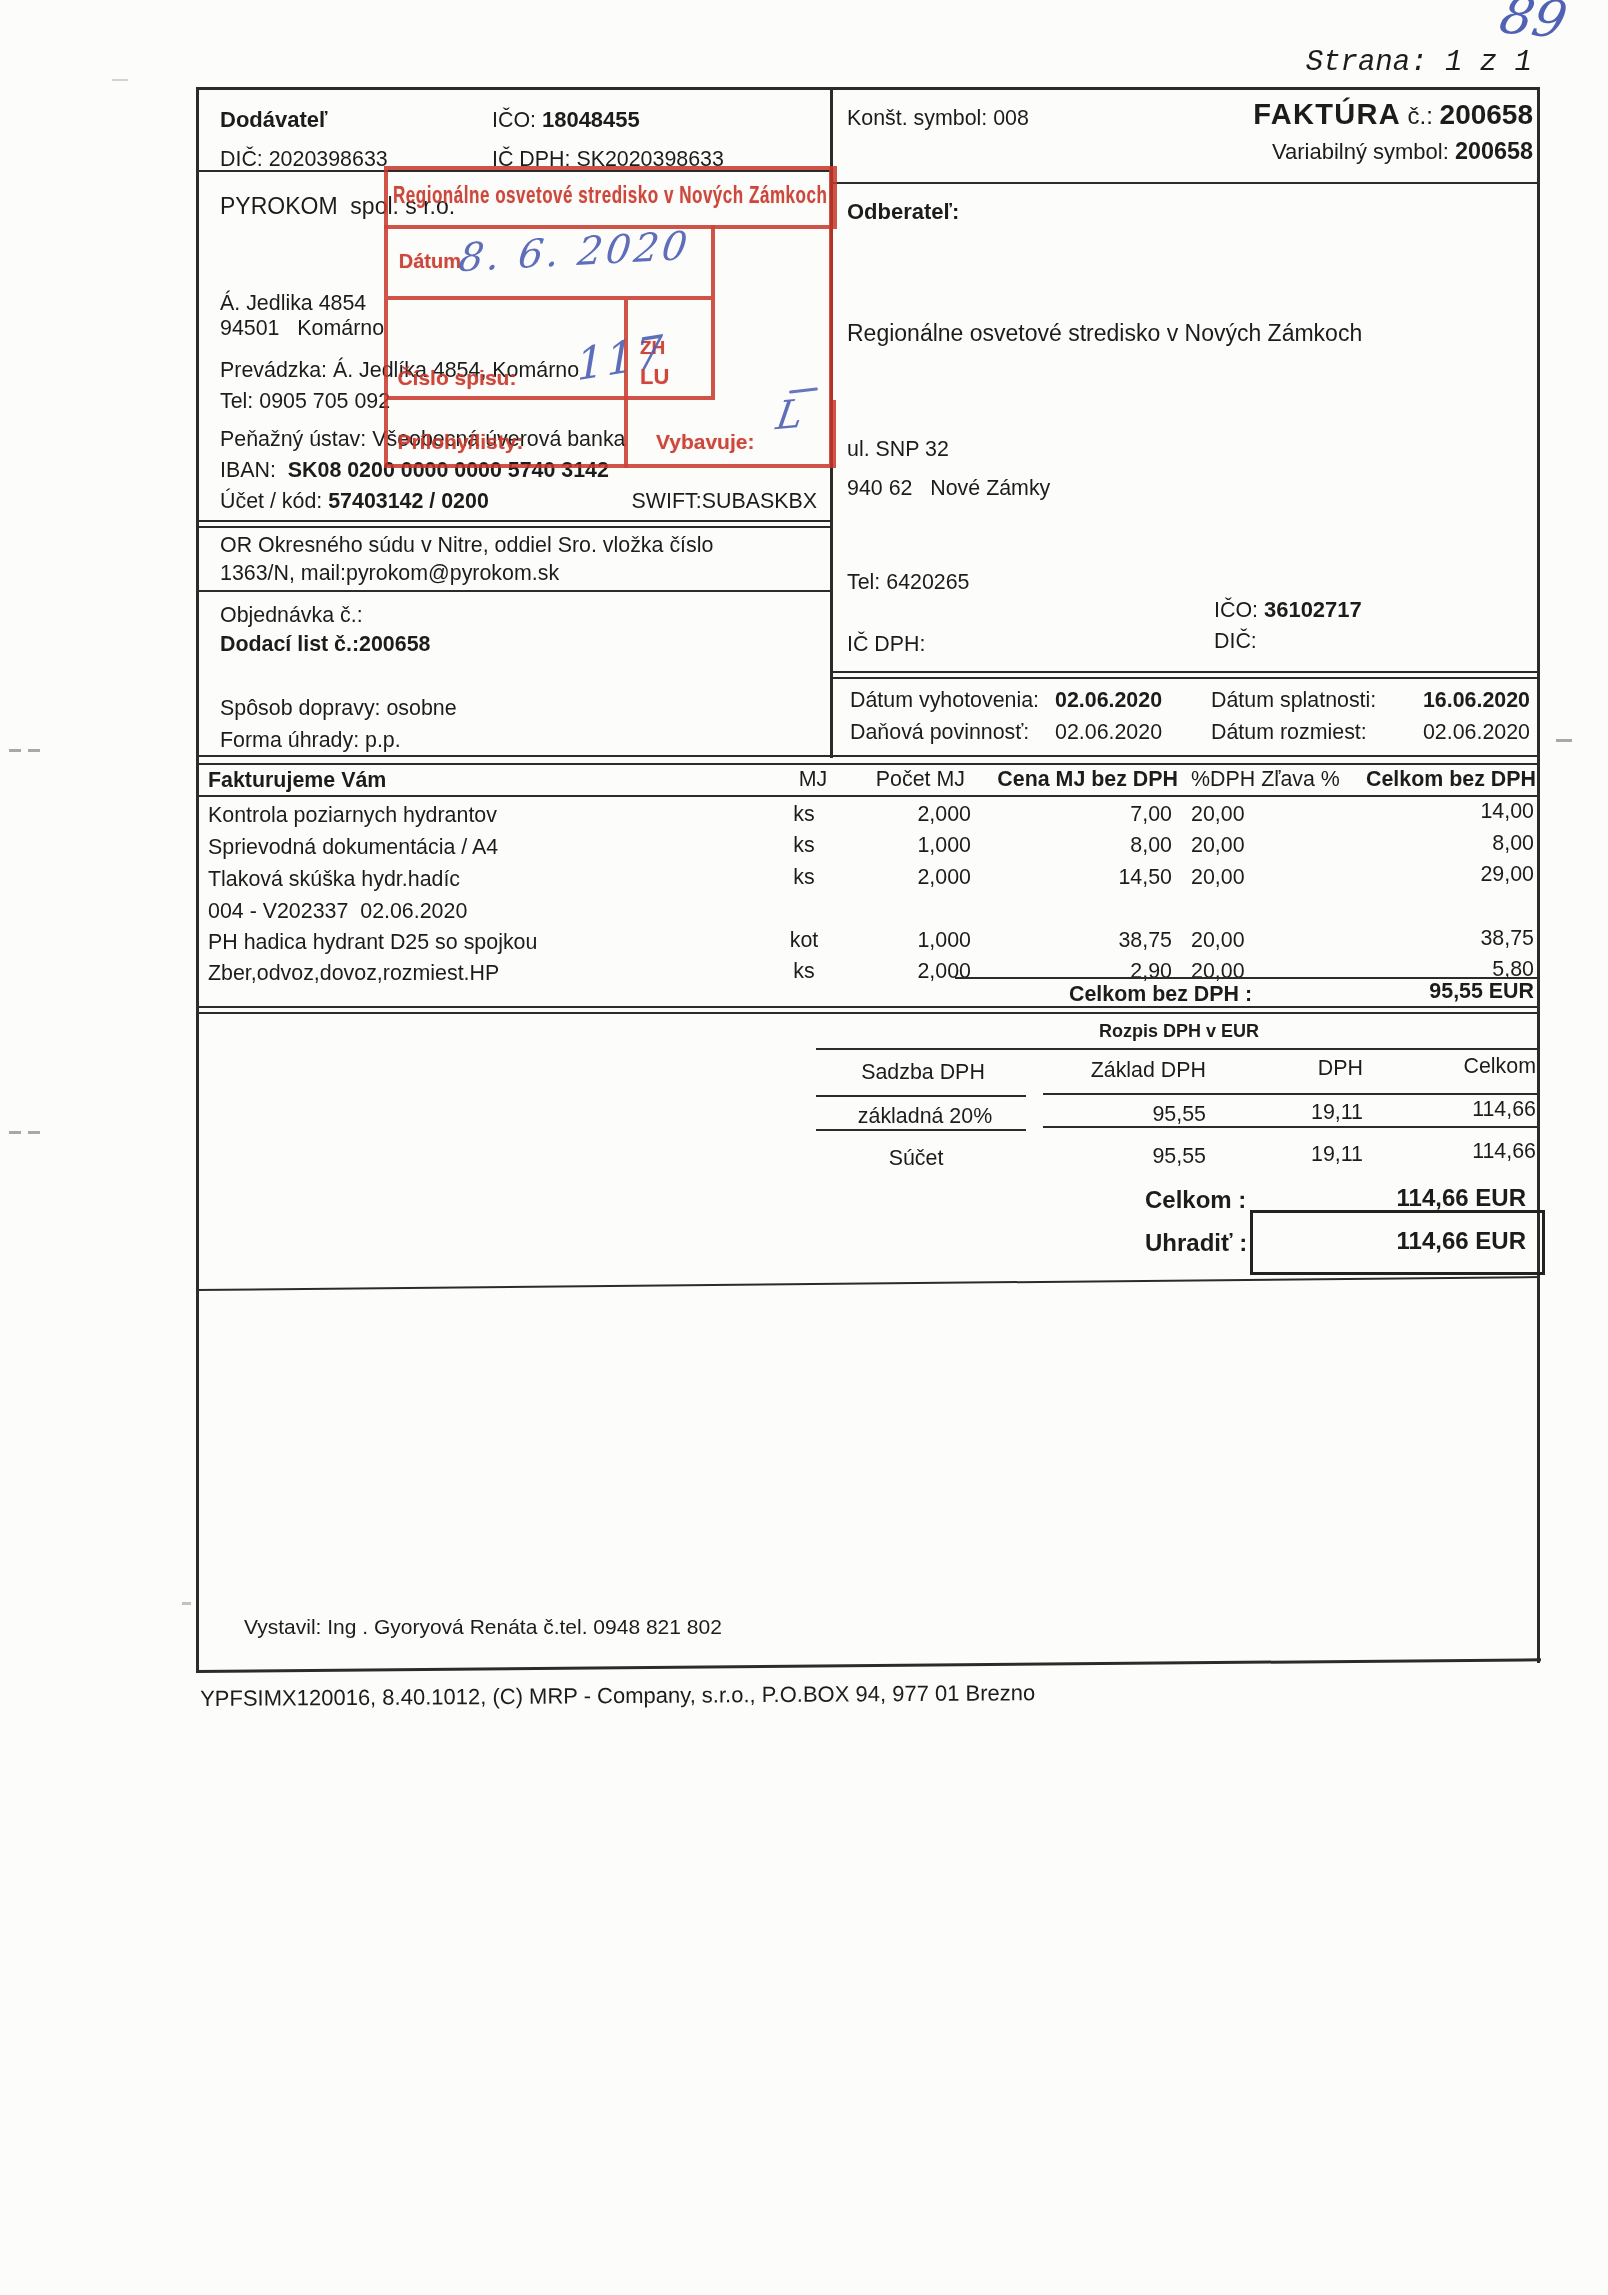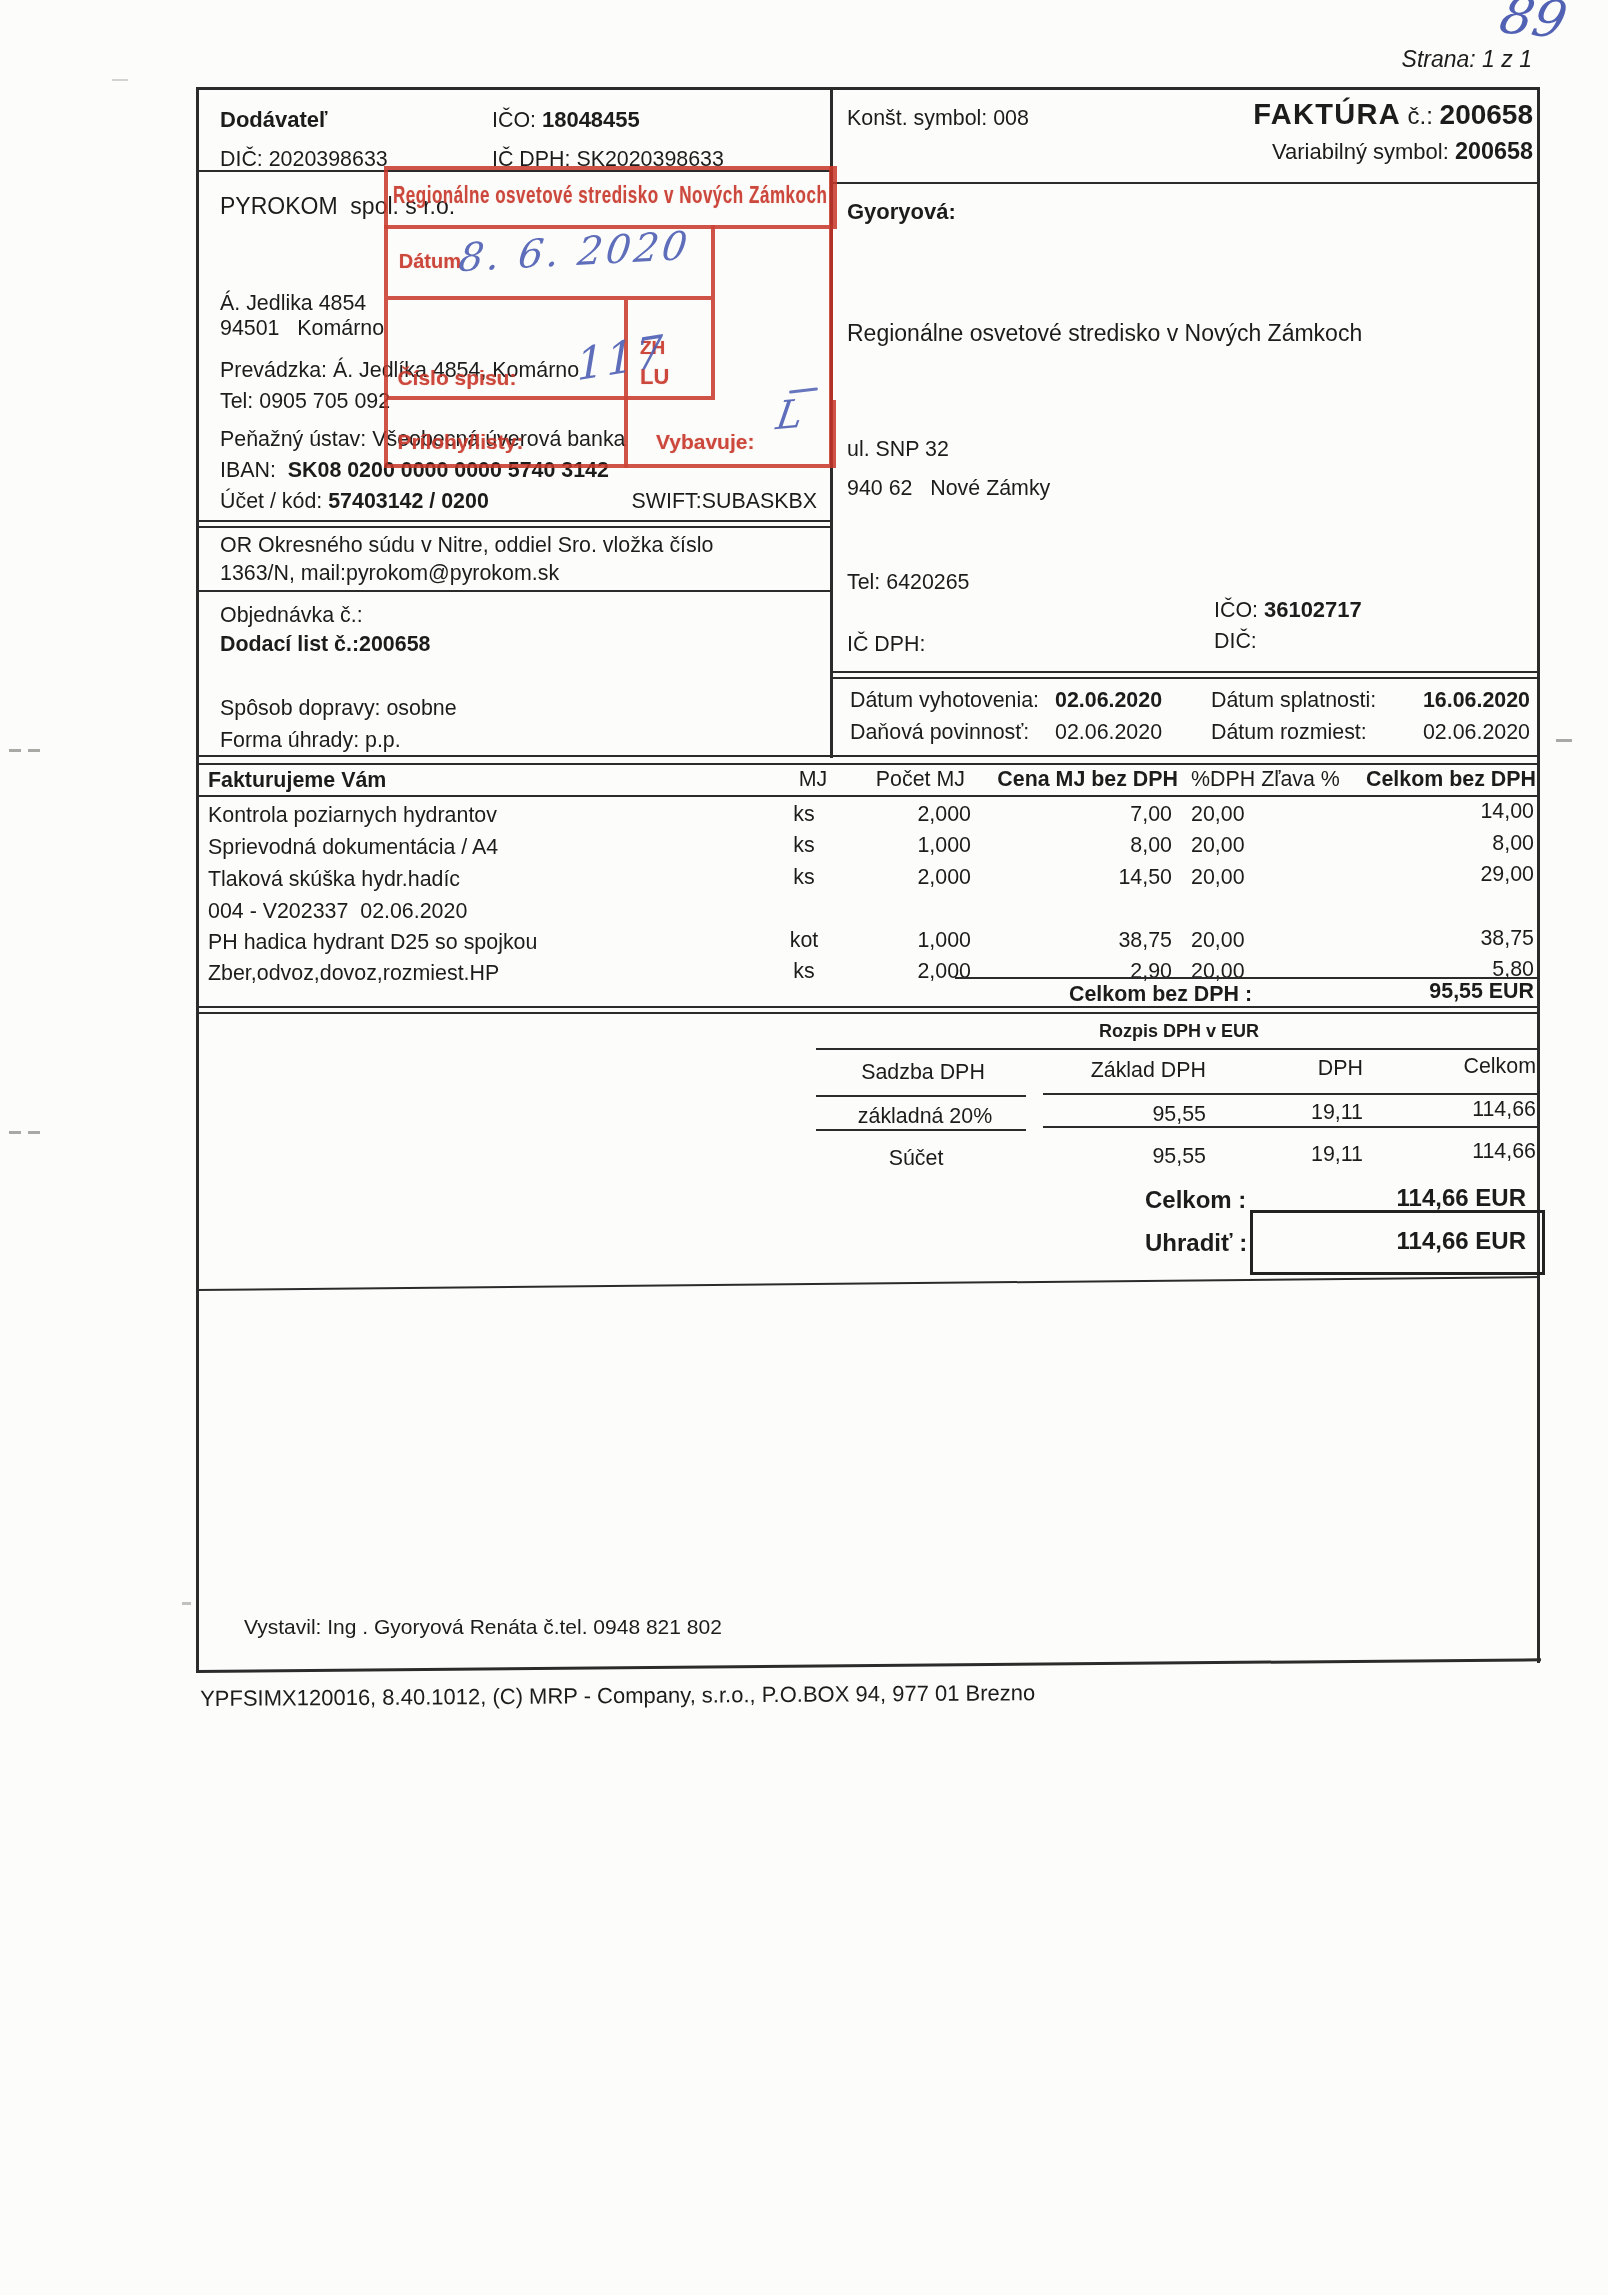--- a/index.html
+++ b/index.html
@@ -32,21 +32,21 @@
 
   <div class="artifact" style="left:9.4px;top:749px;width:12px;height:2.7px;"></div>
   <div class="artifact" style="left:28px;top:749px;width:12px;height:2.7px;"></div>
   <div class="artifact" style="left:9.4px;top:1131px;width:12px;height:2.7px;"></div>
   <div class="artifact" style="left:28px;top:1131px;width:12px;height:2.7px;"></div>
   <div class="artifact" style="left:1556px;top:739px;width:16px;height:2.7px;"></div>
   <div class="artifact" style="left:112px;top:79px;width:16px;height:2px;opacity:.5;"></div>
   <div class="artifact" style="left:182px;top:1602px;width:9.4px;height:2.7px;opacity:.7;"></div>
 
   <div class="hw" style="left:1501px;top:-12px;font-size:51px;transform:rotate(5deg) skewX(-8deg);">89</div>
-  <div class="t i" style="right:77px;top:47px;font-size:23px;">Strana: 1 z 1</div>
+  <div class="t i" style="right:77px;top:47px;font-size:29px;font-family:Liberation Mono, monospace;">Strana: 1 z 1</div>
 
   <div class="hl" style="left:196px;top:87px;width:1344px;height:2.7px;"></div>
   <div class="vl" style="left:196px;top:87px;height:1584px;"></div>
   <div class="vl" style="left:1537px;top:87px;height:1576px;"></div>
   <div class="hl" style="left:196px;top:1670px;width:1345px;height:2.7px;transform:rotate(-0.5deg);transform-origin:left center;"></div>
   <div class="vl" style="left:830px;top:87px;height:671px;"></div>
 
   <div class="t b" style="left:220px;top:108px;font-size:22px;">Dodávateľ</div>
   <div class="t" style="left:492px;top:108px;"><span>IČO: </span><span class="b" style="font-size:22px;">18048455</span></div>
   <div class="t" style="left:220px;top:148px;">DIČ: 2020398633</div>
@@ -69,21 +69,21 @@
   <div class="t" style="left:220px;top:604px;">Objednávka č.:</div>
   <div class="t" style="left:220px;top:633px;font-weight:bold;">Dodací list č.:200658</div>
   <div class="t" style="left:220px;top:697px;">Spôsob dopravy: osobne</div>
   <div class="t" style="left:220px;top:729px;">Forma úhrady: p.p.</div>
 
   <div class="t" style="left:847px;top:107px;">Konšt. symbol: 008</div>
   <div class="t" style="right:76px;top:98px;"><span class="b" style="font-size:29px;letter-spacing:1.3px;">FAKTÚRA</span><span style="font-size:24px;"> č.: </span><span class="b" style="font-size:28px;">200658</span></div>
   <div class="t" style="right:76px;top:138px;"><span style="font-size:22px;">Variabilný symbol: </span><span class="b" style="font-size:23.4px;">200658</span></div>
   <div class="hl" style="left:830px;top:182px;width:708px;"></div>
 
-  <div class="t b" style="left:847px;top:200px;font-size:22px;">Gyoryová:</div>
+  <div class="t b" style="left:847px;top:200px;font-size:22px;">Odberateľ:</div>
   <div class="t" style="left:847px;top:321px;font-size:23px;">Regionálne osvetové stredisko v Nových Zámkoch</div>
   <div class="t" style="left:847px;top:438px;">ul. SNP 32</div>
   <div class="t" style="left:847px;top:477px;">940 62   Nové Zámky</div>
   <div class="t" style="left:847px;top:571px;">Tel: 6420265</div>
   <div class="t" style="left:1214px;top:598px;"><span>IČO: </span><span class="b" style="font-size:22px;">36102717</span></div>
   <div class="t" style="left:847px;top:633px;">IČ DPH:</div>
   <div class="t" style="left:1214px;top:630px;">DIČ:</div>
   <div class="hl" style="left:830px;top:671px;width:708px;"></div>
   <div class="hl" style="left:830px;top:677px;width:708px;"></div>
 

